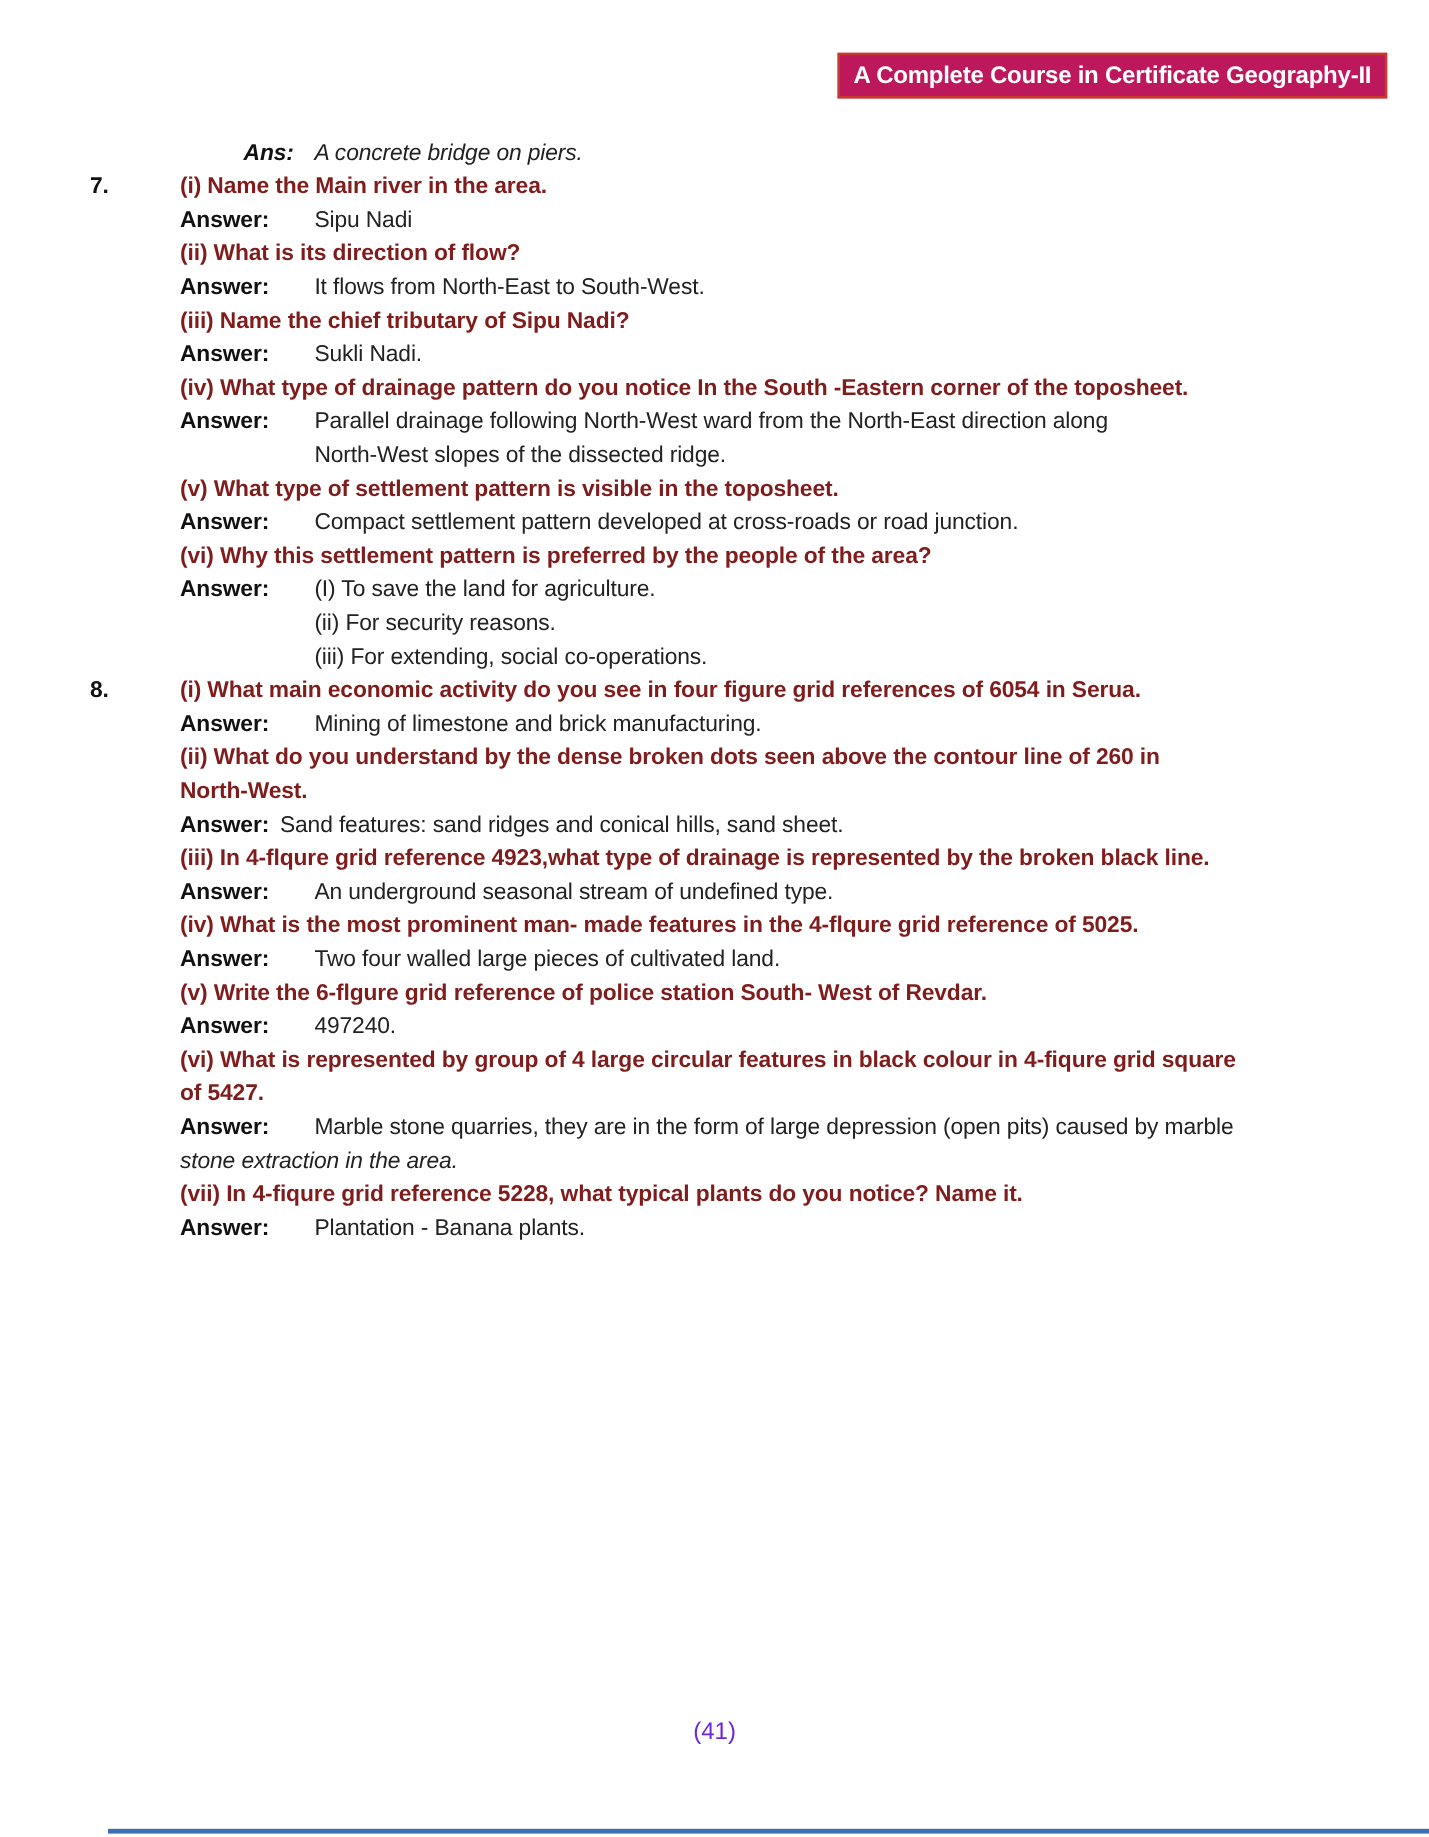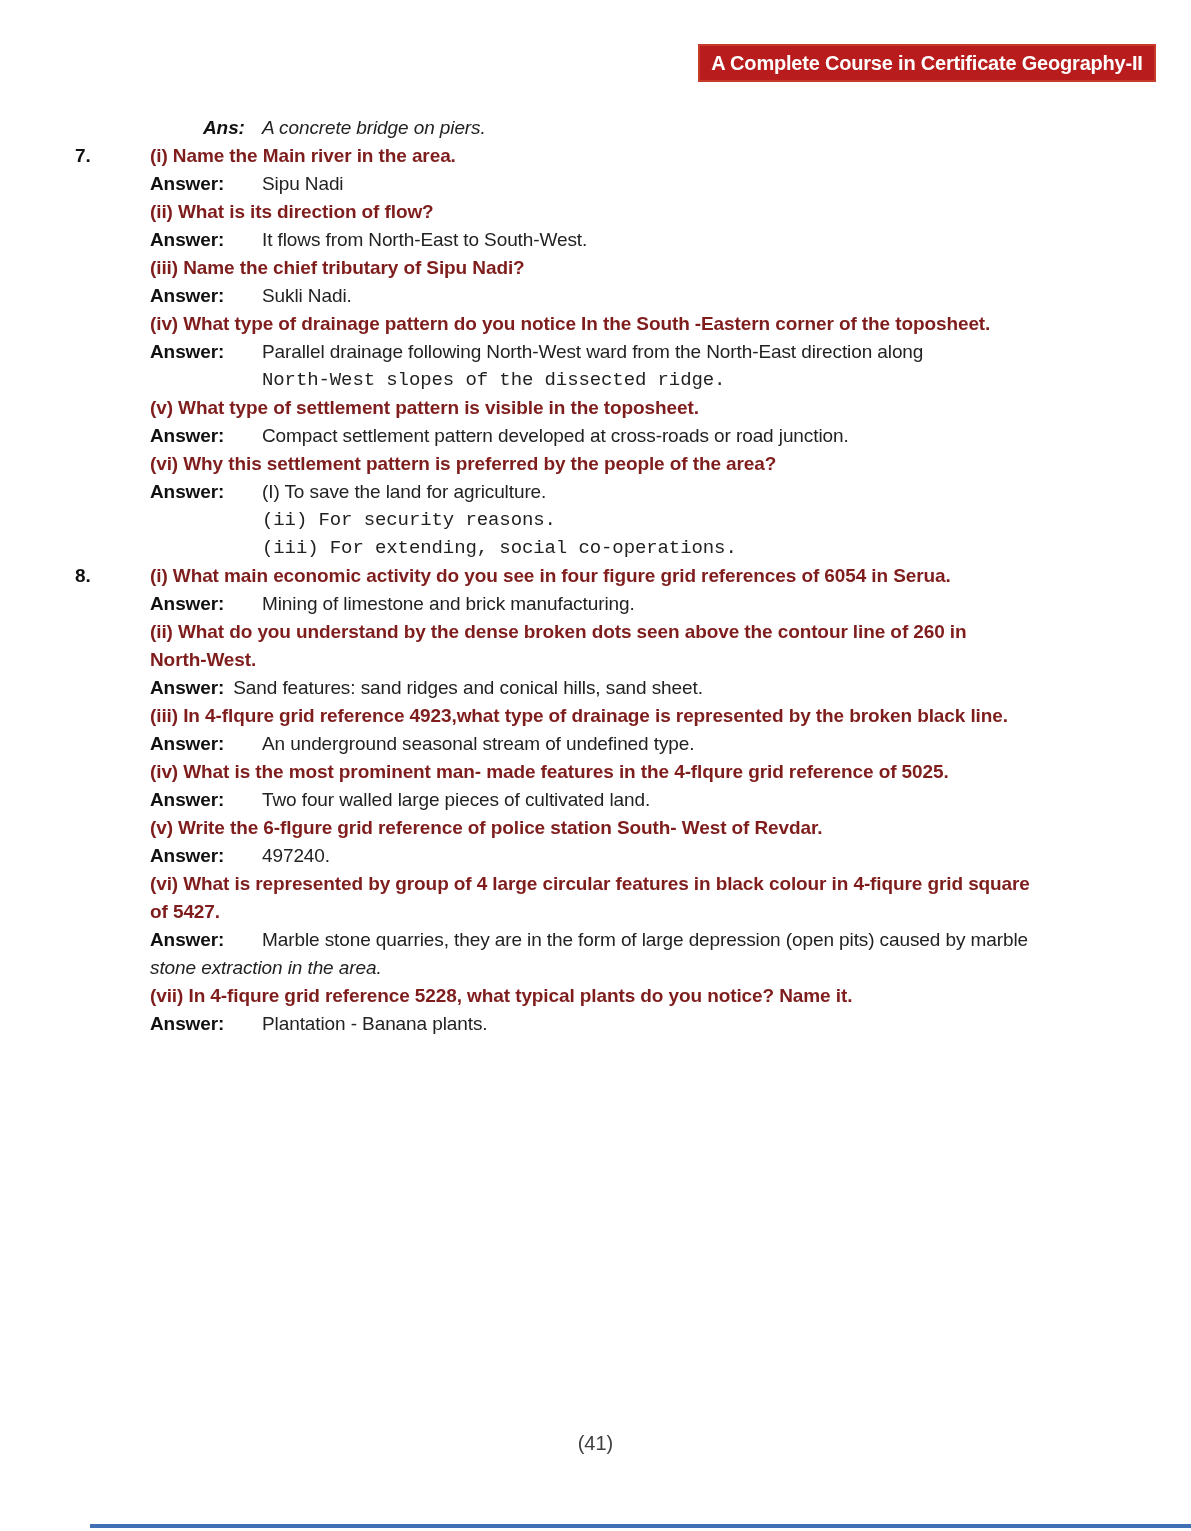--- a/index.html
+++ b/index.html
@@ -22,34 +22,34 @@
   }
   .line .num{
     position:absolute;left:75px;top:0;font-weight:bold;color:#111;
   }
   .line .label{font-weight:bold;color:#111;}
   .kind-q .txt,.kind-q-cont .txt{font-weight:bold;color:#7f1d1d;}
   .kind-ans-intro{padding-left:203px;font-style:italic;}
   .kind-ans-intro .label{display:inline-block;width:59px;}
   .kind-a .label{display:inline-block;width:112px;}
   .kind-a-tight .label{margin-right:9px;}
-  .kind-cont{padding-left:262px;font-family:Liberation Mono, monospace;}
+  .kind-cont{padding-left:262px;}
   .kind-cont-left{padding-left:150px;font-style:italic;}
   .pageno{
     position:absolute;top:1429px;left:0;width:100%;height:28px;line-height:28px;
-    text-align:center;font-size:20px;color:#404040;
+    text-align:center;font-size:20px;color:#6d28d9;
   }
   .bottom-rule{
     position:absolute;left:90px;right:0;top:1524px;height:4px;background:#3f6fb5;
   }
 </style>
 </head>
 <body>
 
-<div class="banner" style="background: #b91c1c; border-color: rgb(198, 59, 42); color: rgb(255, 255, 255);">
+<div class="banner" style="background: #be185d; border-color: rgb(198, 59, 42); color: rgb(255, 255, 255);">
   <span>A Complete Course in Certificate Geography-II</span>
 </div>
 
 <div class="doc" id="doc-lines">
     <div class="line kind-ans-intro"><span class="label">Ans:</span><span class="txt">A concrete bridge on piers.</span></div>
     <div class="line kind-q"><span class="num">7.</span><span class="txt">(i) Name the Main river in the area.</span></div>
     <div class="line kind-a"><span class="label">Answer:</span><span class="txt">Sipu Nadi</span></div>
     <div class="line kind-q"><span class="txt">(ii) What is its direction of flow?</span></div>
     <div class="line kind-a"><span class="label">Answer:</span><span class="txt">It flows from North-East to South-West.</span></div>
     <div class="line kind-q"><span class="txt">(iii) Name the chief tributary of Sipu Nadi?</span></div>

